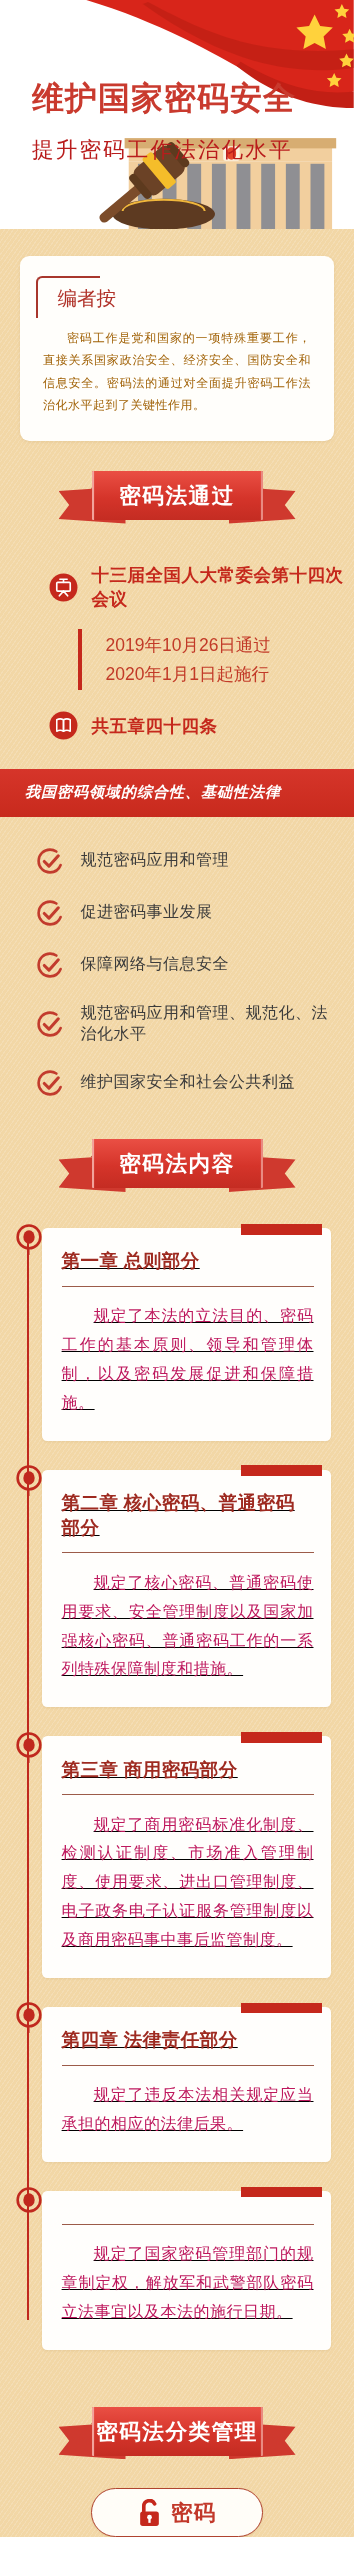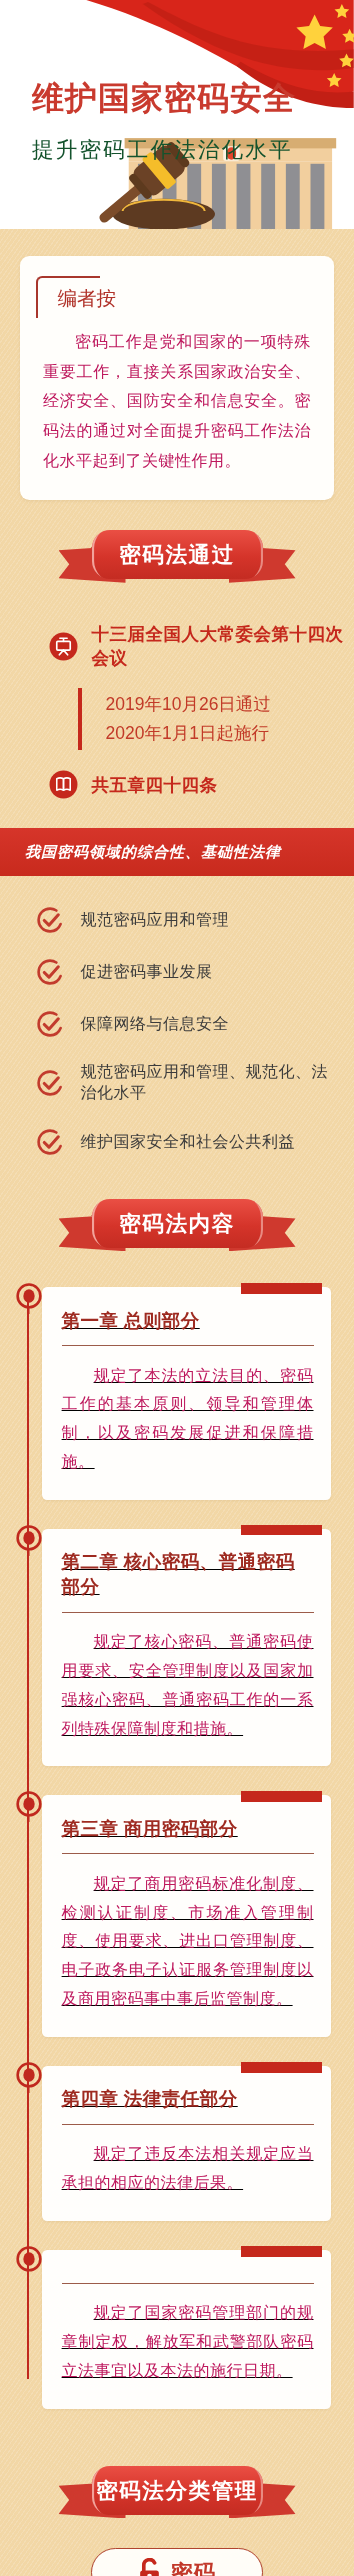--- a/index.html
+++ b/index.html
@@ -13,21 +13,21 @@
 
   
   .hero{position:relative;height:229px;background:#ffffff;}
   .flag-svg{position:absolute;top:0;right:0;}
   .hero-titles{position:relative;z-index:2;padding:77px 0 0 32px;}
   .hero-title{
     font-size:32px;font-weight:700;color:#c93a2e;letter-spacing:1px;
     font-family:"Liberation Serif","DejaVu Serif",serif;
   }
   .hero-subtitle{
-    margin-top:14.4px;font-size:21.6px;color:#14532d;letter-spacing:2.1px;font-weight:400;
+    margin-top:14.4px;font-size:21.6px;color:#b91c1c;letter-spacing:2.1px;font-weight:400;
   }
   .hero-art{position:absolute;left:0;bottom:0;z-index:1;}
 
   
   .content{
     background:#f2d7a6;
     background-image:repeating-linear-gradient(125deg,
       rgba(255,255,255,.16) 0px, rgba(255,255,255,.16) 1px,
       rgba(255,255,255,0) 1px, rgba(255,255,255,0) 3.6px);
     padding-top:27px;
@@ -40,34 +40,34 @@
   }
   .editor-label{
     position:relative;display:inline-block;color:#b03229;font-size:19.6px;font-weight:400;
     padding:7.2px 0 0 14.4px;margin-bottom:15.5px;
   }
   .editor-label .bracket{
     position:absolute;left:-7.2px;top:-2.1px;width:62px;height:40px;
     border-left:2.1px solid #a8362c;border-top:2.1px solid #a8362c;border-top-left-radius:6.2px;
   }
   .editor-body{
-    font-size:16px;line-height:1.85;color:#be185d;text-align:justify;
+    font-size:12px;line-height:1.85;color:#a16207;text-align:justify;
     text-indent:2em;letter-spacing:0.5px;
   }
 
   
   .ribbon{position:relative;width:237px;height:62px;margin:0 auto;}
   .ribbon .tail{position:absolute;top:15.5px;width:67px;height:37px;background:#cf392e;}
   .ribbon .tail.left{left:0;clip-path:polygon(100% 0,0 12%,16% 50%,0 88%,100% 100%);}
   .ribbon .tail.right{right:0;clip-path:polygon(0 0,100% 12%,84% 50%,100% 88%,0 100%);}
   .ribbon .fold{position:absolute;top:10.3px;width:11.3px;height:7.2px;background:#9e1f17;}
   .ribbon .fold.left{left:32px;clip-path:polygon(0 100%,100% 0,100% 100%);}
   .ribbon .fold.right{right:32px;clip-path:polygon(0 0,100% 100%,0 100%);}
   .ribbon .body{
-    position:absolute;left:33px;top:0;width:171px;height:49px;border-radius:18px;
+    position:absolute;left:33px;top:0;width:171px;height:49px;border-radius:1px;
     background:linear-gradient(180deg,#ea4f44 0%,#d5342a 55%,#c42c22 100%);
     display:flex;align-items:center;justify-content:center;
     box-shadow:inset 5.2px 0 0 -3.1px #f2a39b, inset -5.2px 0 0 -3.1px #e98b82;
   }
   .ribbon .body span{color:#fff;font-size:21.6px;font-weight:800;letter-spacing:1.5px;}
 
   
   .passed{padding:30px 0 0 49px;}
   .p-row{display:flex;align-items:center;}
   .p-row .cicon{flex:none;margin-right:13.4px;}

